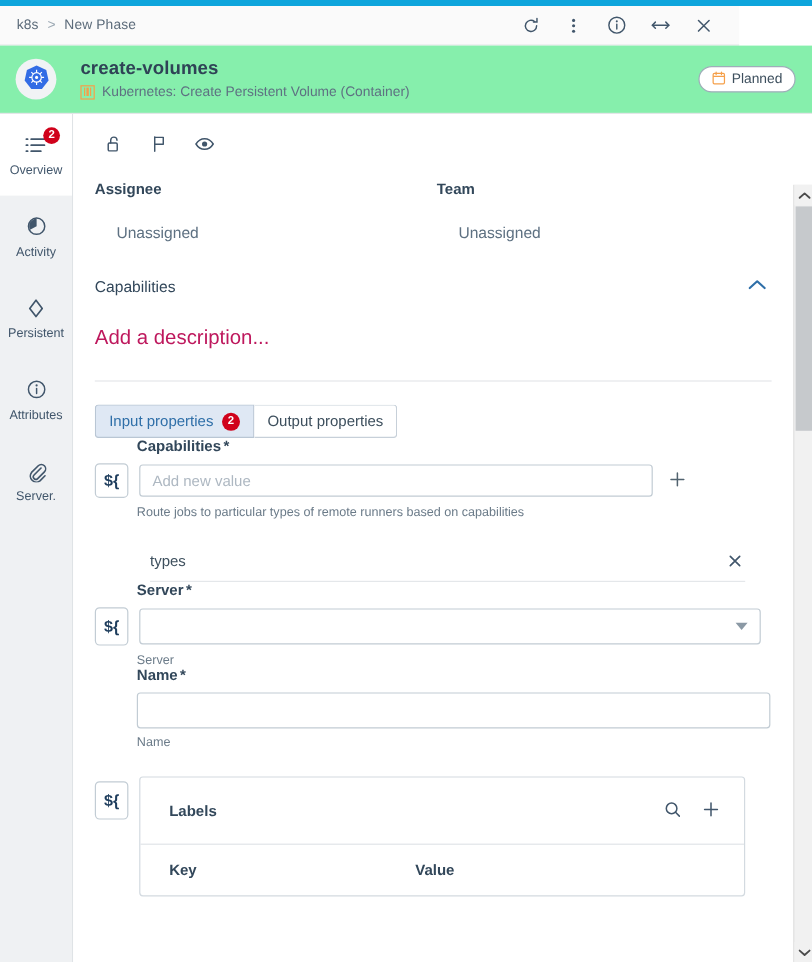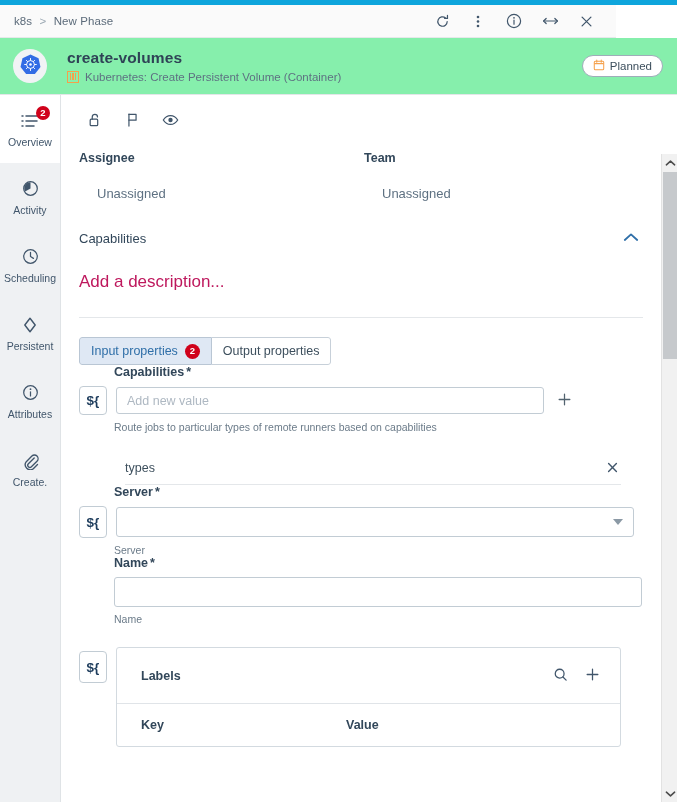--- a/index.html
+++ b/index.html
@@ -633,29 +633,20 @@
     <div class="rail-item">
       <div class="rail-icon">
         <svg width="17" height="17" viewBox="0 0 18 18" fill="none" stroke="#41566b" stroke-width="1.3">
           <circle cx="9" cy="9" r="7.2"></circle>
           <path d="M9 9V2.3A6.7 6.7 0 0 0 3.2 12.1Z" fill="#41566b" stroke="none"></path>
         </svg>
       </div>
       <div class="rail-label">Activity</div>
     </div>
 
-    <div class="rail-item">
-      <div class="rail-icon">
-        <svg width="17" height="17" viewBox="0 0 18 18" fill="none" stroke="#41566b" stroke-width="1.3" stroke-linecap="round">
-          <circle cx="9" cy="9" r="7.2"></circle>
-          <path d="M9 4.6V9l3.1 2"></path>
-        </svg>
-      </div>
-      <div class="rail-label">Scheduling</div>
-    </div>
 
     <div class="rail-item">
       <div class="rail-icon">
         <svg width="16" height="18" viewBox="0 0 16 18" fill="none" stroke="#41566b" stroke-width="1.4" stroke-linejoin="round">
           <path d="M8 2.2 13.2 9 8 15.8 2.8 9Z"></path>
         </svg>
       </div>
       <div class="rail-label">Persistent</div>
     </div>
 
@@ -669,21 +660,21 @@
       </div>
       <div class="rail-label">Attributes</div>
     </div>
 
     <div class="rail-item">
       <div class="rail-icon">
         <svg width="18" height="18" viewBox="0 0 18 18" fill="none" stroke="#41566b" stroke-width="1.35" stroke-linecap="round" stroke-linejoin="round">
           <path d="M13.2 6 7.4 11.8a2.1 2.1 0 0 0 3 3l5.6-5.6a3.6 3.6 0 0 0-5.1-5.1L5.3 9.7a5 5 0 0 0 7 7l4.2-4.2"></path>
         </svg>
       </div>
-      <div class="rail-label">Create.</div>
+      <div class="rail-label">Server.</div>
     </div>
   </div>
 
   <div class="content">
     <div class="inner">
 
       <div class="action-row">
         <div class="act-btn">
           <span>
             <svg width="15" height="16" viewBox="0 0 16 17" fill="none" stroke="#41566b" stroke-width="1.3" stroke-linejoin="round">

